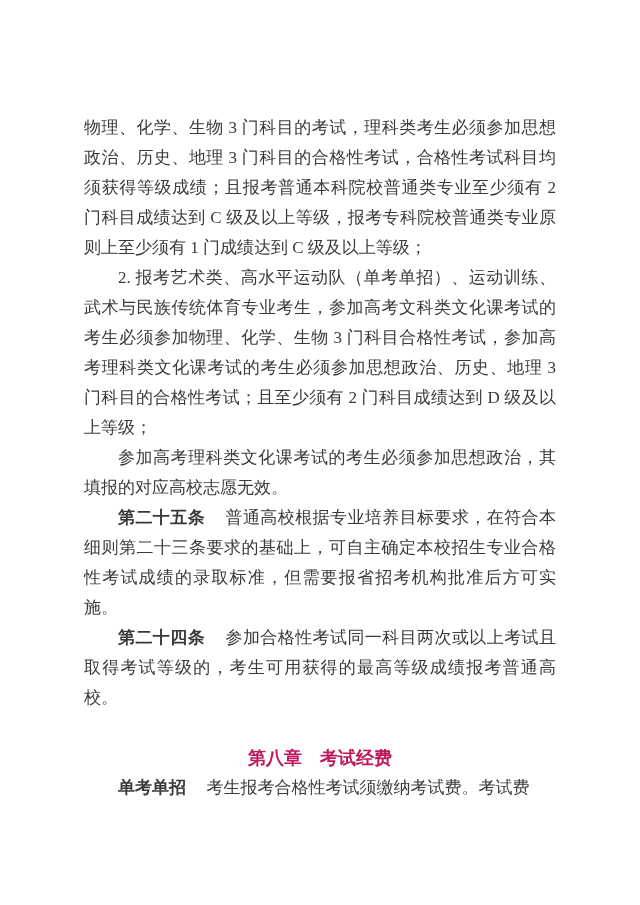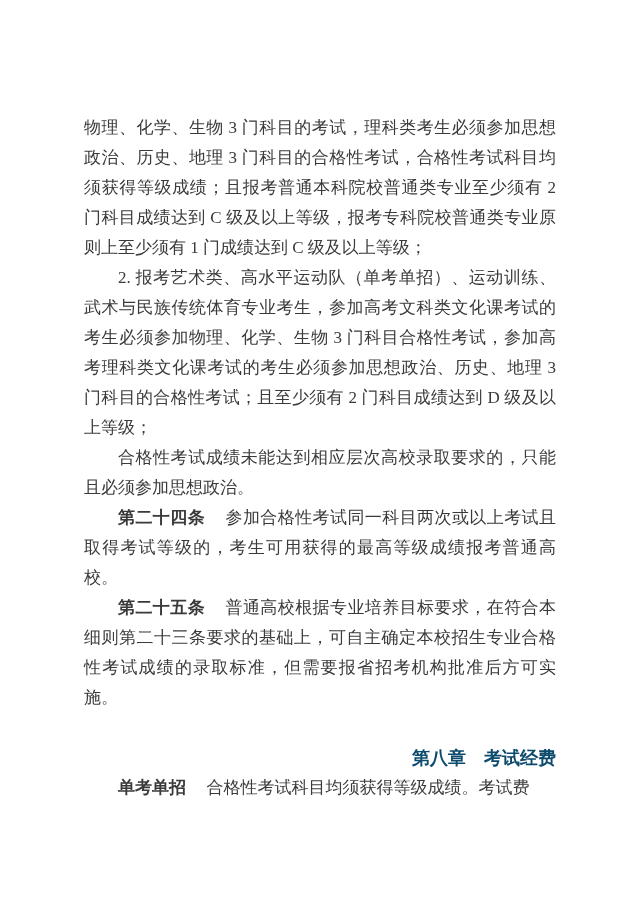--- a/index.html
+++ b/index.html
@@ -28,26 +28,26 @@
     text-justify: inter-ideograph;
   }
   .para { text-align: justify; }
   .para.indent { text-indent: 2em; }
   .lead {
     font-weight: bold;
     margin-right: 1.2em;
   }
   .chapter-heading {
     margin-top: 30px;
-    text-align: right;
+    text-align: center;
     text-indent: 0;
     font-weight: bold;
     font-size: 18px;
     line-height: 30px;
-    color: #0c4a6e;
+    color: #be185d;
   }
   .chapter-heading .chapter-title { margin-left: 1em; }
   .page-number {
     position: absolute;
     top: 822px;
     left: 0;
     width: 640px;
     text-align: center;
     font-size: 11px;
     line-height: 14px;
@@ -60,27 +60,27 @@
 
 <div class="page">
 
   <div class="text-block">
 
     <p class="para"><span>物理、化学、生物 3 门科目的考试，理科类考生必须参加思想政治、历史、地理 3 门科目的合格性考试，合格性考试科目均须获得等级成绩；且报考普通本科院校普通类专业至少须有 2 门科目成绩达到 C 级及以上等级，报考专科院校普通类专业原则上至少须有 1 门成绩达到 C 级及以上等级；</span></p>
 
     <p class="para indent"><span>2. 报考艺术类、高水平运动队（单考单招）、运动训练、武术与民族传统体育专业考生，参加高考文科类文化课考试的考生必须参加物理、化学、生物 3 门科目合格性考试，参加高考理科类文化课考试的考生必须参加思想政治、历史、地理 3 门科目的合格性考试；且至少须有 2 门科目成绩达到 D 级及以上等级；</span></p>
 
 
-    <p class="para indent"><span>合格性考试成绩未能达到相应层次高校录取要求的，只能且必须参加思想政治。</span></p>
+    <p class="para indent"><span>参加高考理科类文化课考试的考生必须参加思想政治，其填报的对应高校志愿无效。</span></p>
+
+    <p class="para indent"><span class="lead">第二十五条</span><span>普通高校根据专业培养目标要求，在符合本细则第二十三条要求的基础上，可自主确定本校招生专业合格性考试成绩的录取标准，但需要报省招考机构批准后方可实施。</span></p>
 
     <p class="para indent"><span class="lead">第二十四条</span><span>参加合格性考试同一科目两次或以上考试且取得考试等级的，考生可用获得的最高等级成绩报考普通高校。</span></p>
 
-    <p class="para indent"><span class="lead">第二十五条</span><span>普通高校根据专业培养目标要求，在符合本细则第二十三条要求的基础上，可自主确定本校招生专业合格性考试成绩的录取标准，但需要报省招考机构批准后方可实施。</span></p>
-
     <p class="para chapter-heading"><span class="chapter-number">第八章</span><span class="chapter-title">考试经费</span></p>
 
-    <p class="para indent"><span class="lead">单考单招</span><span>合格性考试科目均须获得等级成绩。考试费</span></p>
+    <p class="para indent"><span class="lead">单考单招</span><span>考生报考合格性考试须缴纳考试费。考试费</span></p>
 
   </div>
 
   <div class="page-number">16</div>
 
 </div>
 
 </body></html>

